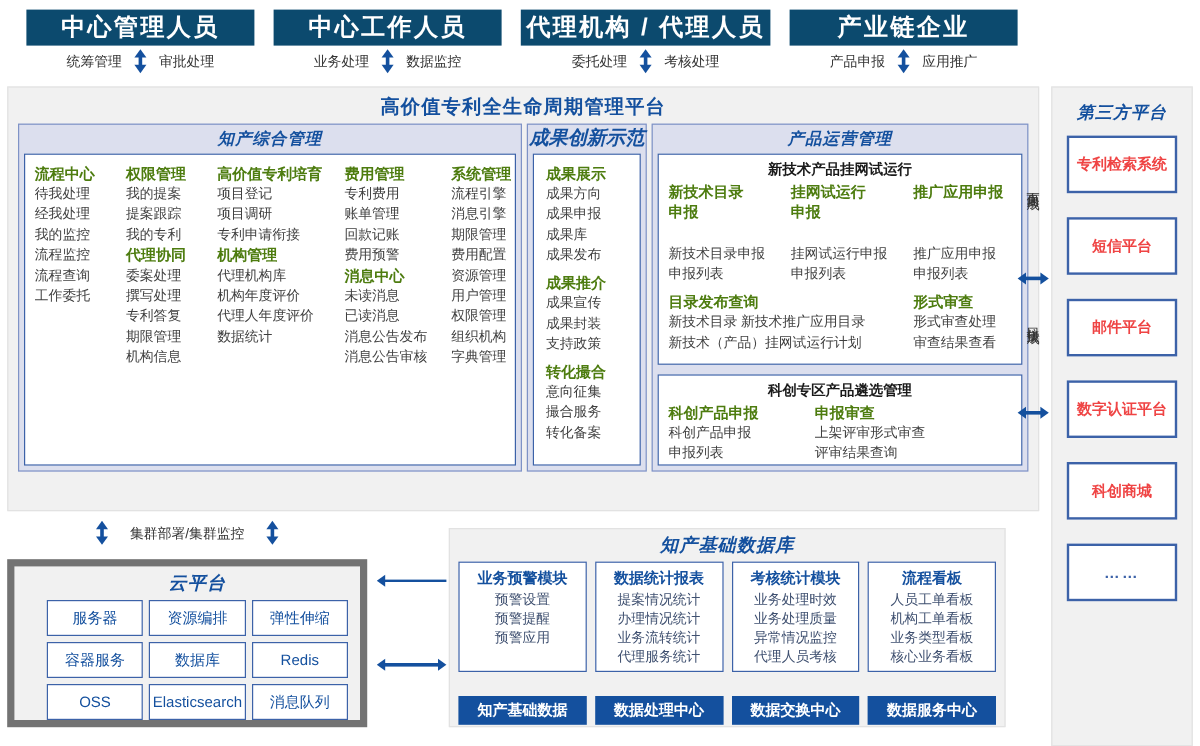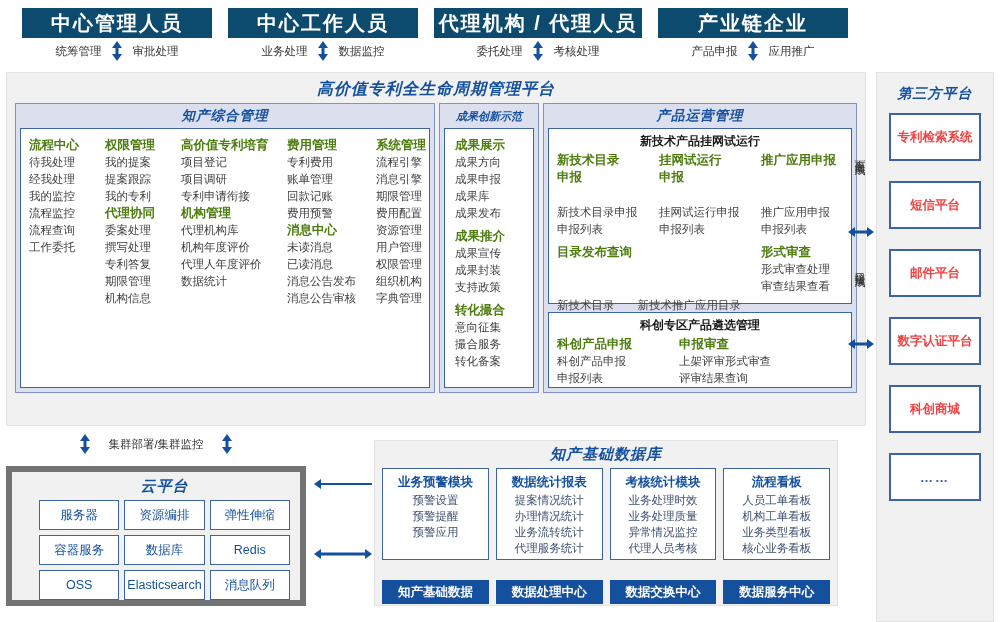--- a/index.html
+++ b/index.html
@@ -36,21 +36,21 @@
     position: absolute; left: 50%; top: 5px; transform: translateX(-50%);
     width: 3px; height: 10px; background: #14509E; display: block;
   }
 
   
   #platform {
     position: absolute; left: 6px; top: 72px; width: 860px; height: 354px;
     background: #F1F1F1; border: 1px solid #E2E2E2;
   }
   #platform-title {
-    text-align: center; font-size: 16px; font-weight: bold; font-style: italic;
+    text-align: center; font-size: 16px; font-weight: bold; 
     color: #14509E; letter-spacing: 1px; padding: 6px 0 4px 0;
   }
   .panel { position: absolute; background: #DCDFEE; border: 1px solid #7F93C6; }
   .panel-head {
     text-align: center; font-size: 13.5px; font-weight: bold; font-style: italic;
     color: #14509E; height: 24px; line-height: 24px; letter-spacing: 1px;
   }
   .panel-body {
     background: #fff; border: 1px solid #3C62A8; margin: 0 4px 4px 4px;
     position: relative; height: calc(100% - 28px);
@@ -278,21 +278,21 @@
           <div class="leaf">资源管理</div>
           <div class="leaf">用户管理</div>
           <div class="leaf">权限管理</div>
           <div class="leaf">组织机构</div>
           <div class="leaf">字典管理</div>
         </div>
       </div>
     </div>
 
     <div class="panel" style="left:432px;top:30px;width:100px;height:290px;">
-      <div class="panel-head" style="font-size:11px;letter-spacing:0;">成果创新示范</div>
+      <div class="panel-head" style="font-size:16px;letter-spacing:0;">成果创新示范</div>
       <div class="panel-body">
         <div class="colwrap" style="left:10px;">
           <div class="col-head">成果展示</div>
           <div class="leaf">成果方向</div>
           <div class="leaf">成果申报</div>
           <div class="leaf">成果库</div>
           <div class="leaf">成果发布</div>
           <div class="col-head" style="margin-top:6px;">成果推介</div>
           <div class="leaf">成果宣传</div>
           <div class="leaf">成果封装</div>
@@ -332,21 +332,21 @@
               <div class="leaf">申报列表</div>
             </div>
             <div style="position:absolute;left:212px;top:0;">
               <div class="leaf">推广应用申报</div>
               <div class="leaf">申报列表</div>
             </div>
           </div>
           <div style="position:relative;height:62px;margin-top:4px;">
             <div style="position:absolute;left:8px;top:0;">
               <div class="col-head">目录发布查询</div>
-              <div style="display:flex;gap:23px;margin-top:36px;">
+              <div style="display:flex;gap:3px;">
                 <span class="leaf">新技术目录</span>
                 <span class="leaf">新技术推广应用目录</span>
               </div>
               <div class="leaf">新技术（产品）挂网试运行计划</div>
             </div>
             <div style="position:absolute;left:212px;top:0;">
               <div class="col-head">形式审查</div>
               <div class="leaf">形式审查处理</div>
               <div class="leaf">审查结果查看</div>
             </div>

